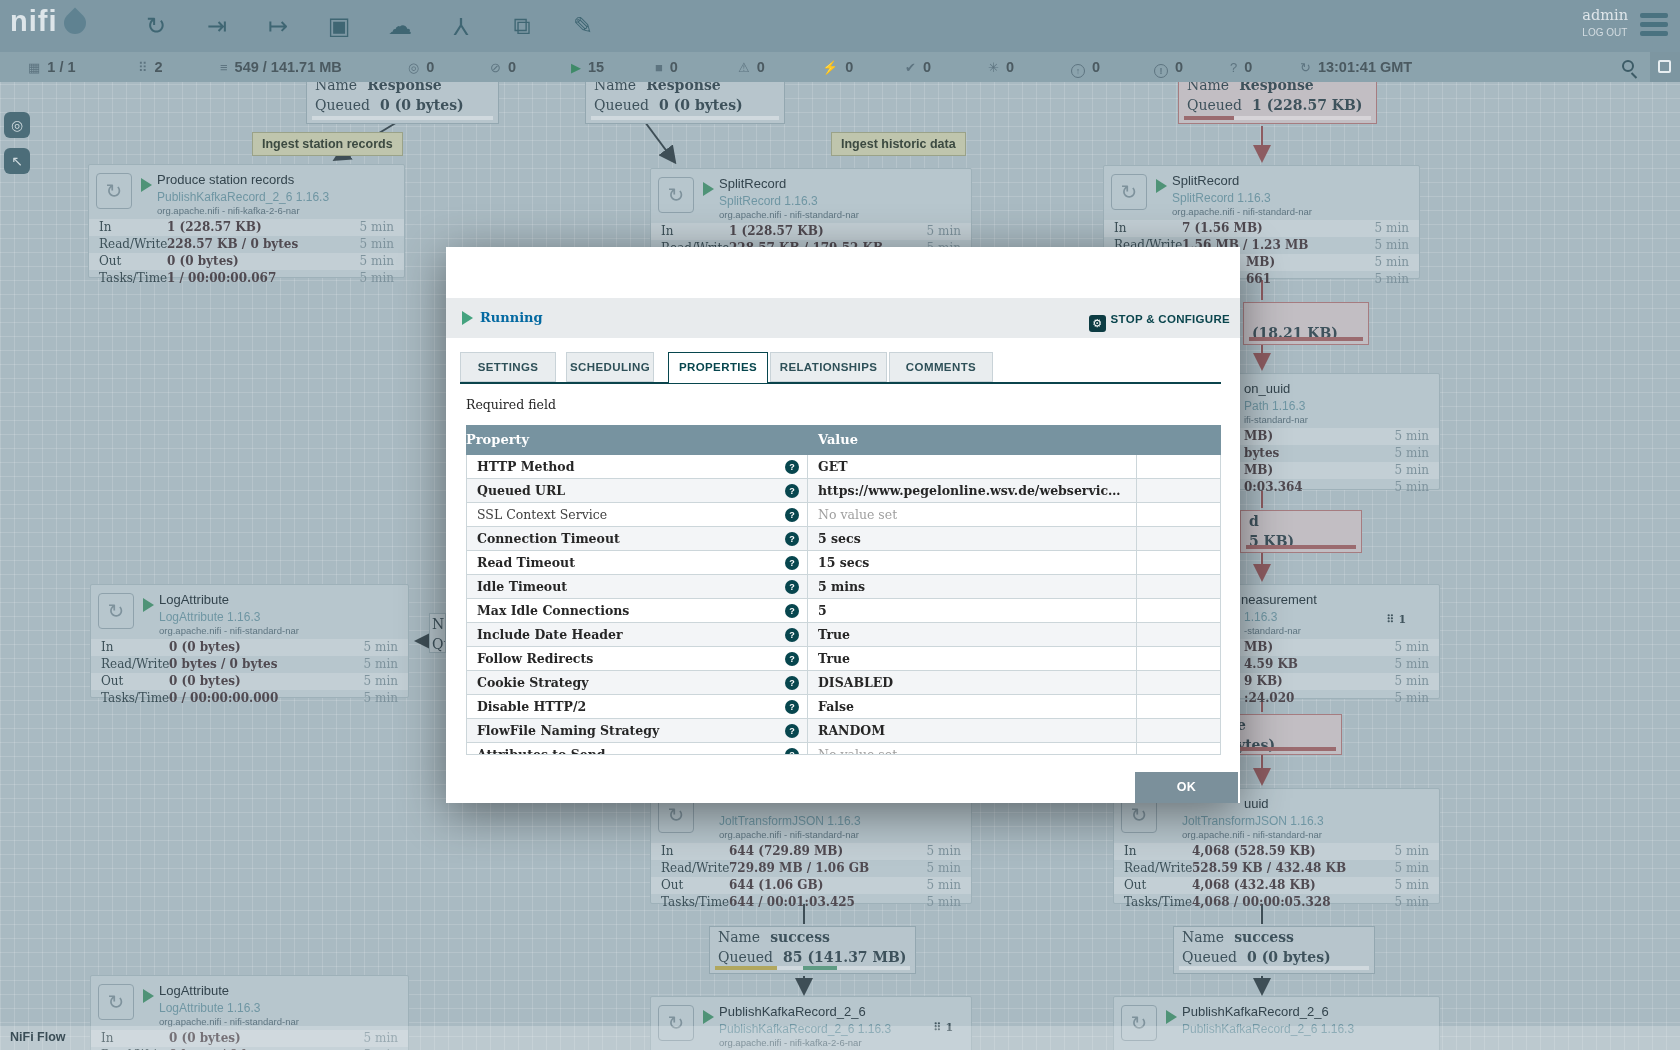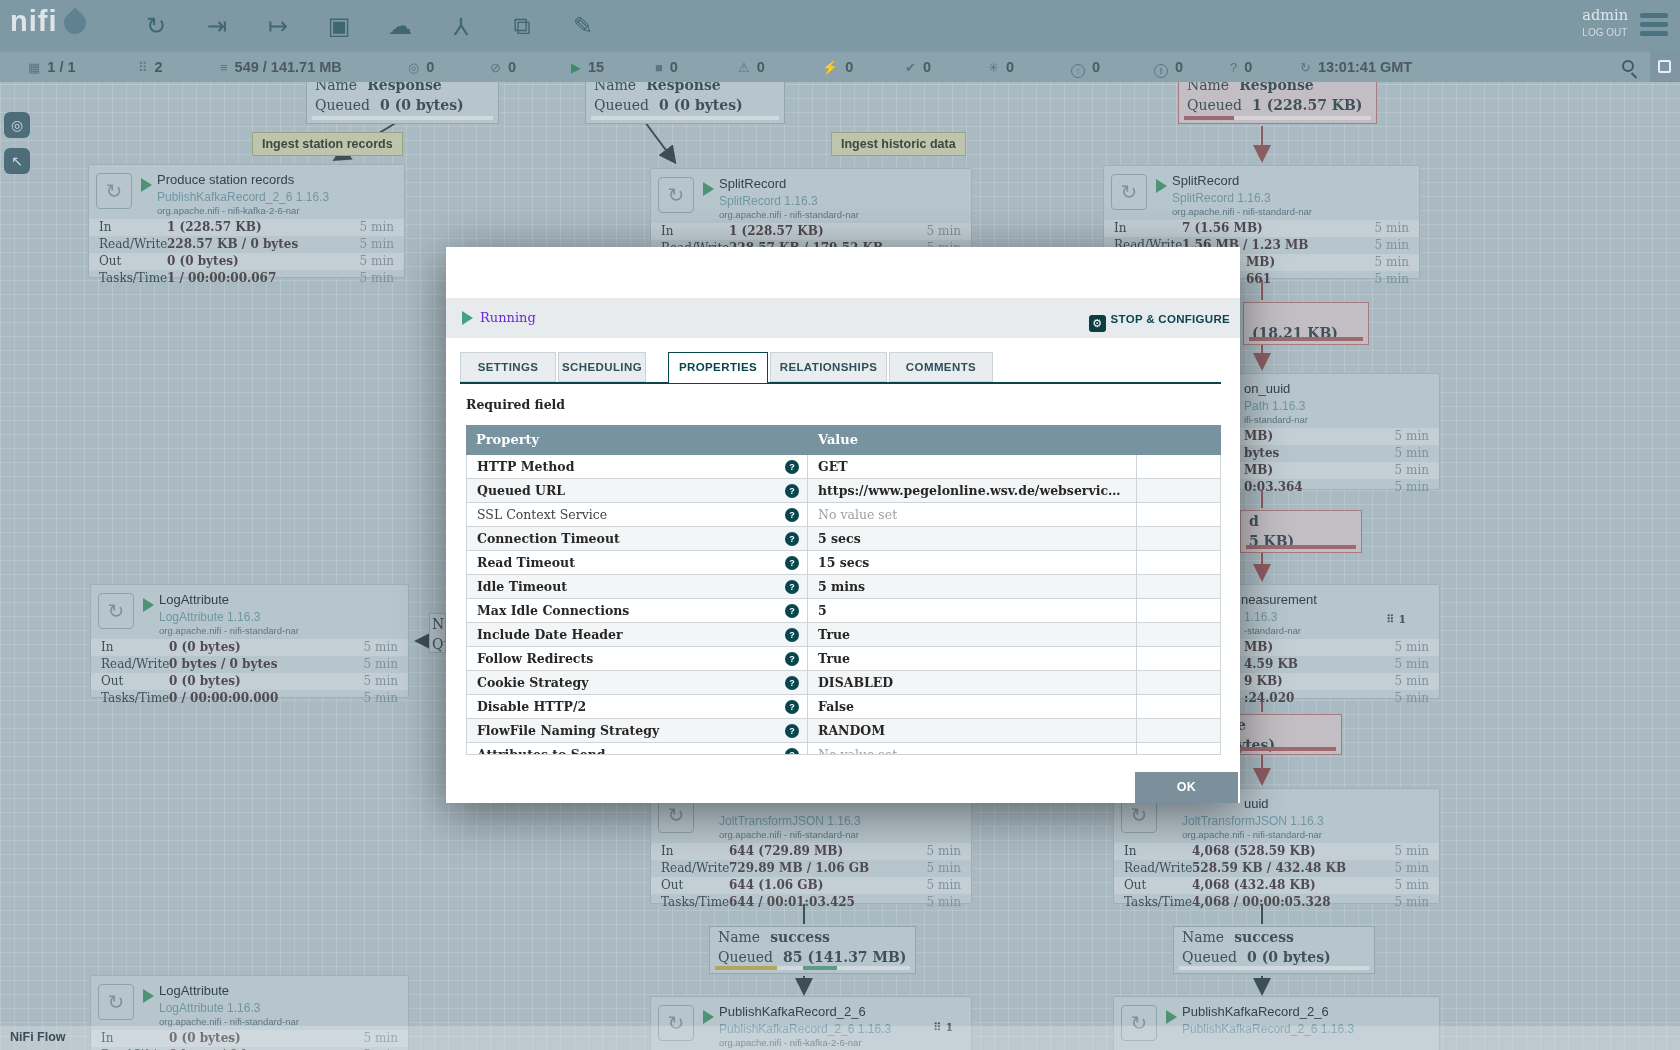--- a/index.html
+++ b/index.html
@@ -78,34 +78,34 @@
     color:#cfdade;font-size:14px;text-align:center;line-height:26px;cursor:pointer}
 
   
   #dialog{position:absolute;left:446px;top:247px;width:794px;height:556px;background:#fff;z-index:30;
     box-shadow:0 10px 44px rgba(0,0,0,.45)}
   #dlg-header{position:absolute;left:0;top:0;right:0;height:51px;background:var(--dlg-header)}
   #dlg-title{position:absolute;left:20px;top:13px;font-family:"DejaVu Serif",serif;font-weight:bold;font-size:19px;color:#fdfdfd}
   #dlg-status{position:absolute;left:0;top:51px;right:0;height:40px;background:#e8ebed}
   #dlg-play{position:absolute;left:16px;top:13px;width:0;height:0;border-left:11px solid #44a37f;
     border-top:7px solid transparent;border-bottom:7px solid transparent}
-  #dlg-running{position:absolute;left:34px;top:12px;font-family:"DejaVu Serif",serif;font-weight:normal;font-size:13px;color:#6d28d9}
+  #dlg-running{position:absolute;left:34px;top:12px;font-family:"DejaVu Serif",serif;font-weight:bold;font-size:13px;color:#0369a1}
   #dlg-action{position:absolute;right:10px;top:11px;cursor:pointer}
   #dlg-action .gear{display:inline-block;width:17px;height:17px;background:#0d3c43;border-radius:3px;color:#fff;
     font-size:11px;text-align:center;line-height:17px;vertical-align:-4px}
   #dlg-action .atext{font-size:11.5px;font-weight:bold;color:#0a454d;letter-spacing:.3px;margin-left:5px}
   .tab{position:absolute;top:105px;height:30px;background:var(--tab-bg);border:1px solid var(--tab-border);
     font-size:11.5px;font-weight:bold;color:#2e5058;letter-spacing:.4px;text-align:center;line-height:28px;cursor:pointer}
   .tab.active{background:#fff;border:1px solid var(--teal);color:var(--teal);height:32px;z-index:2}
   #tab-underline{position:absolute;left:14px;top:135px;width:761px;height:2px;background:#0b444c}
-  #dlg-note{position:absolute;left:20px;top:150px;font-family:"DejaVu Serif",serif;font-weight:bold;font-size:12.5px;color:#262626}
+  #dlg-note{position:absolute;left:20px;top:150px;font-family:"DejaVu Serif",serif;font-weight:normal;font-size:12.5px;color:#262626}
   #ptable{position:absolute;left:20px;top:178px;width:755px}
   #pt-head{display:flex;height:30px;background:var(--tbl-head);color:#fff;
     font-family:"DejaVu Serif",serif;font-weight:bold;font-size:13px;line-height:30px}
-  #pt-head .h1{width:342px;padding-left:10px}
+  #pt-head .h1{width:342px;}
   #pt-head .h2{width:329px;padding-left:10px}
   #pt-body{height:300px;overflow:hidden;border:1px solid var(--row-border);border-top:none}
   .trow{display:flex;height:24px;border-bottom:1px solid var(--row-border);background:#fff}
   .trow:nth-child(even){background:var(--row-alt)}
   .tc-prop{width:341px;border-right:1px solid var(--row-border);display:flex;align-items:center;padding:0 8px 0 10px}
   .tc-val{width:329px;border-right:1px solid var(--row-border);display:flex;align-items:center;padding:8px 10px}
   .tc-x{flex:1}
   .pn{font-family:"DejaVu Serif",serif;font-weight:bold;font-size:12.5px;color:#262626;white-space:nowrap}
   .pn.opt{font-weight:normal;color:#404040}
   .help{margin-left:auto;width:14px;height:14px;border-radius:50%;background:var(--teal);color:#fff;
@@ -488,21 +488,21 @@
   <div id="dialog">
     <div id="dlg-status">
       <div id="dlg-play"></div>
       <div id="dlg-running">Running</div>
       <div id="dlg-action">
         <span class="gear">⚙</span><span class="atext">STOP &amp; CONFIGURE</span>
       </div>
     </div>
 
     <div class="tab" style="left:14px;width:96px">SETTINGS</div>
-    <div class="tab" style="left:112px;width:88px">SCHEDULING</div>
+    <div class="tab" style="left:120px;width:88px">SCHEDULING</div>
     <div class="tab active" style="left:222px;width:100px">PROPERTIES</div>
     <div class="tab" style="left:324px;width:117px">RELATIONSHIPS</div>
     <div class="tab" style="left:443px;width:104px">COMMENTS</div>
     <div id="tab-underline"></div>
 
     <div id="dlg-note">Required field</div>
 
     <div id="ptable">
       <div id="pt-head">
         <div class="h1">Property</div>

